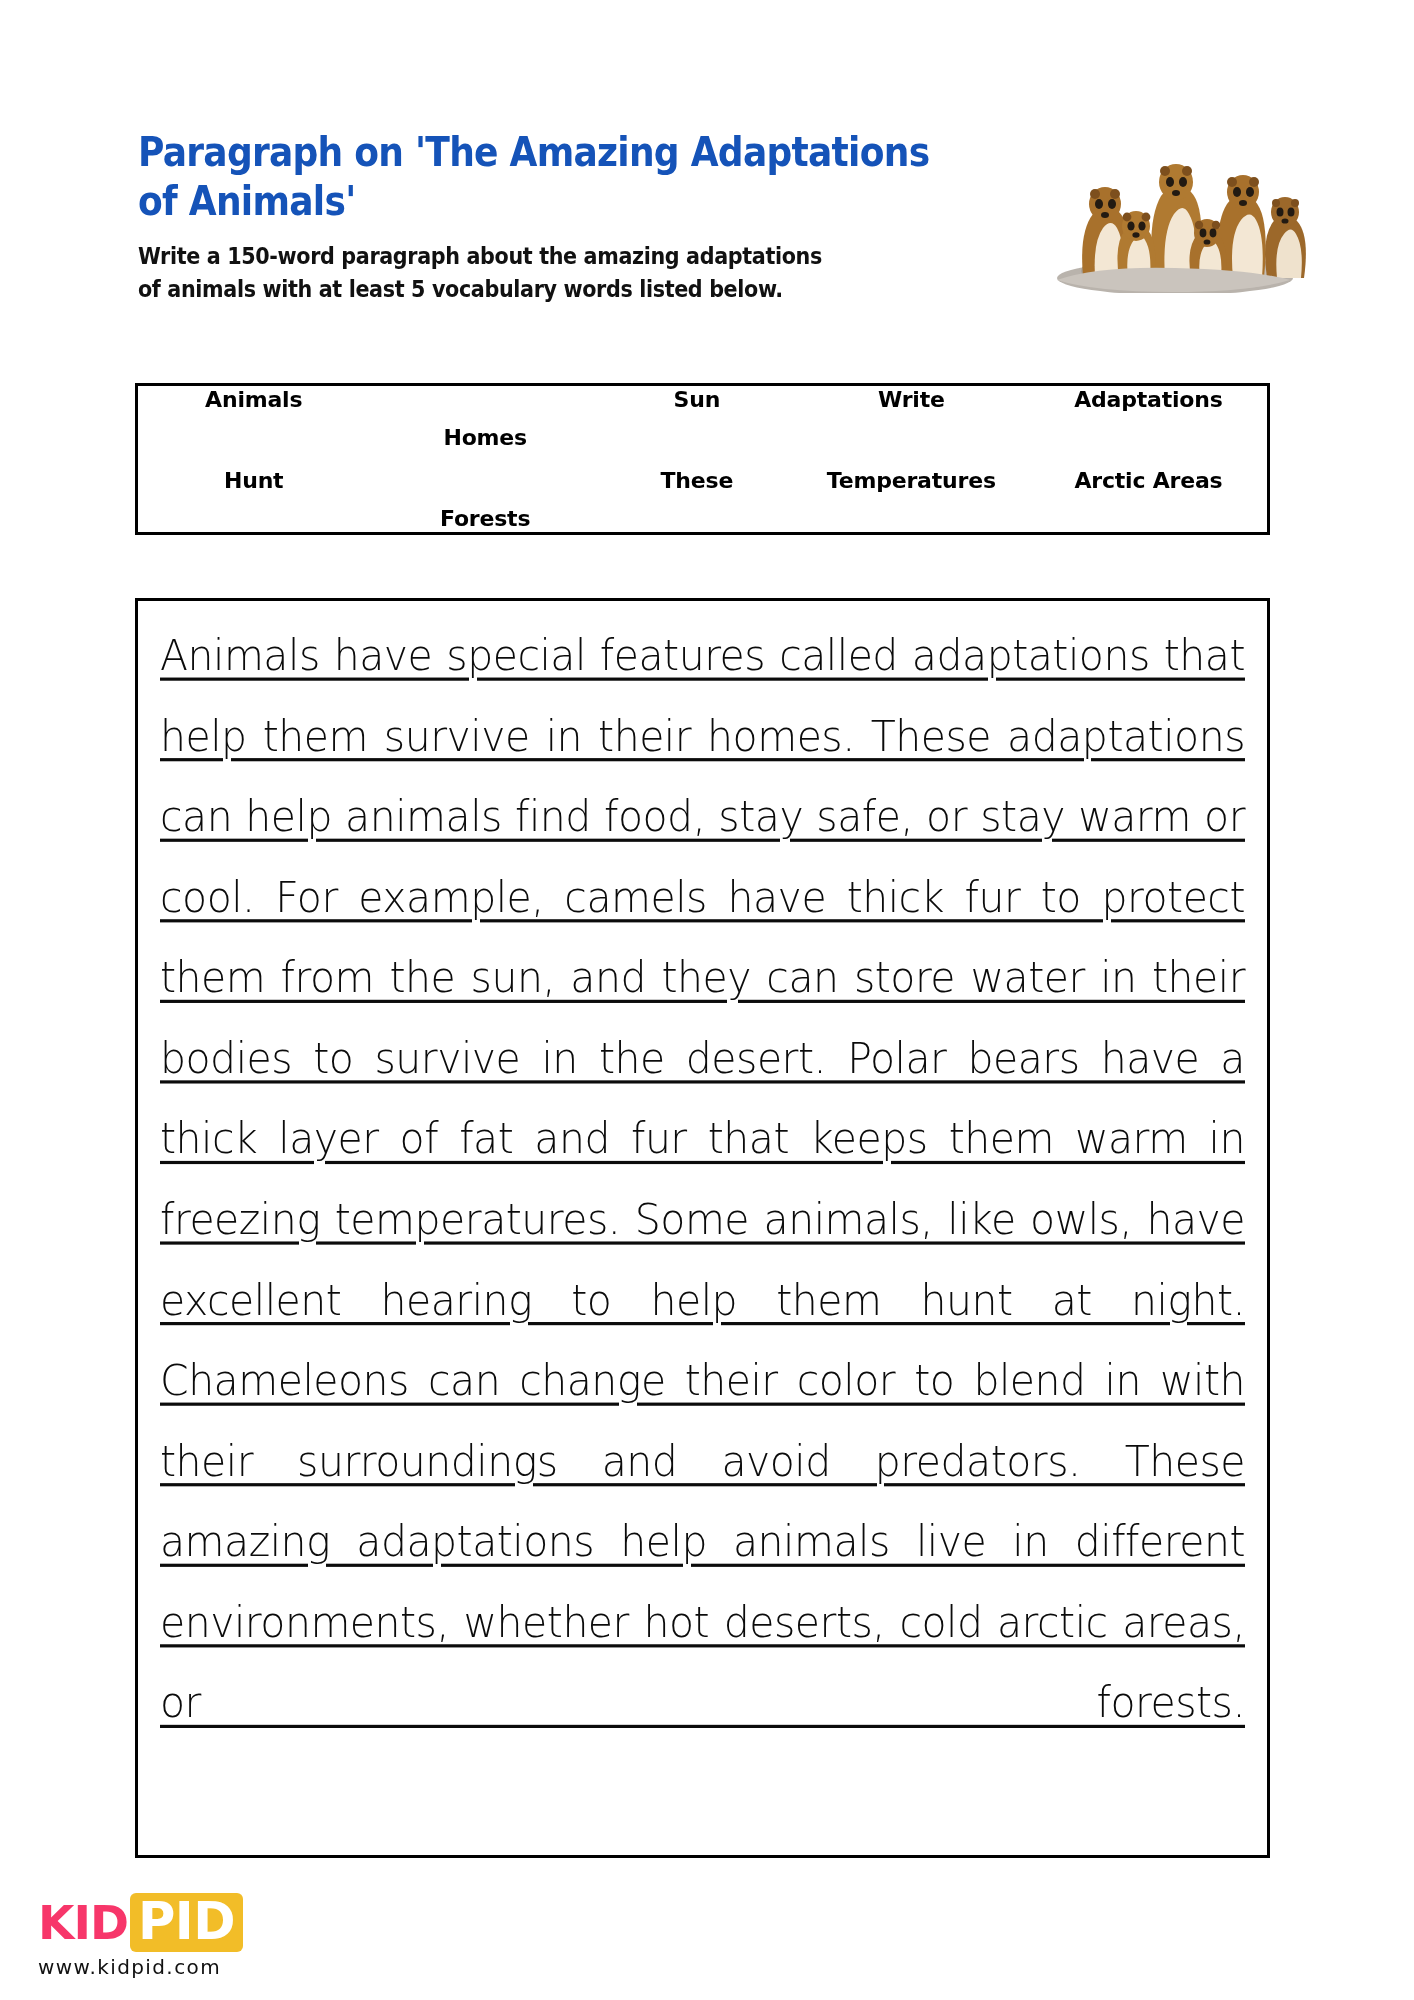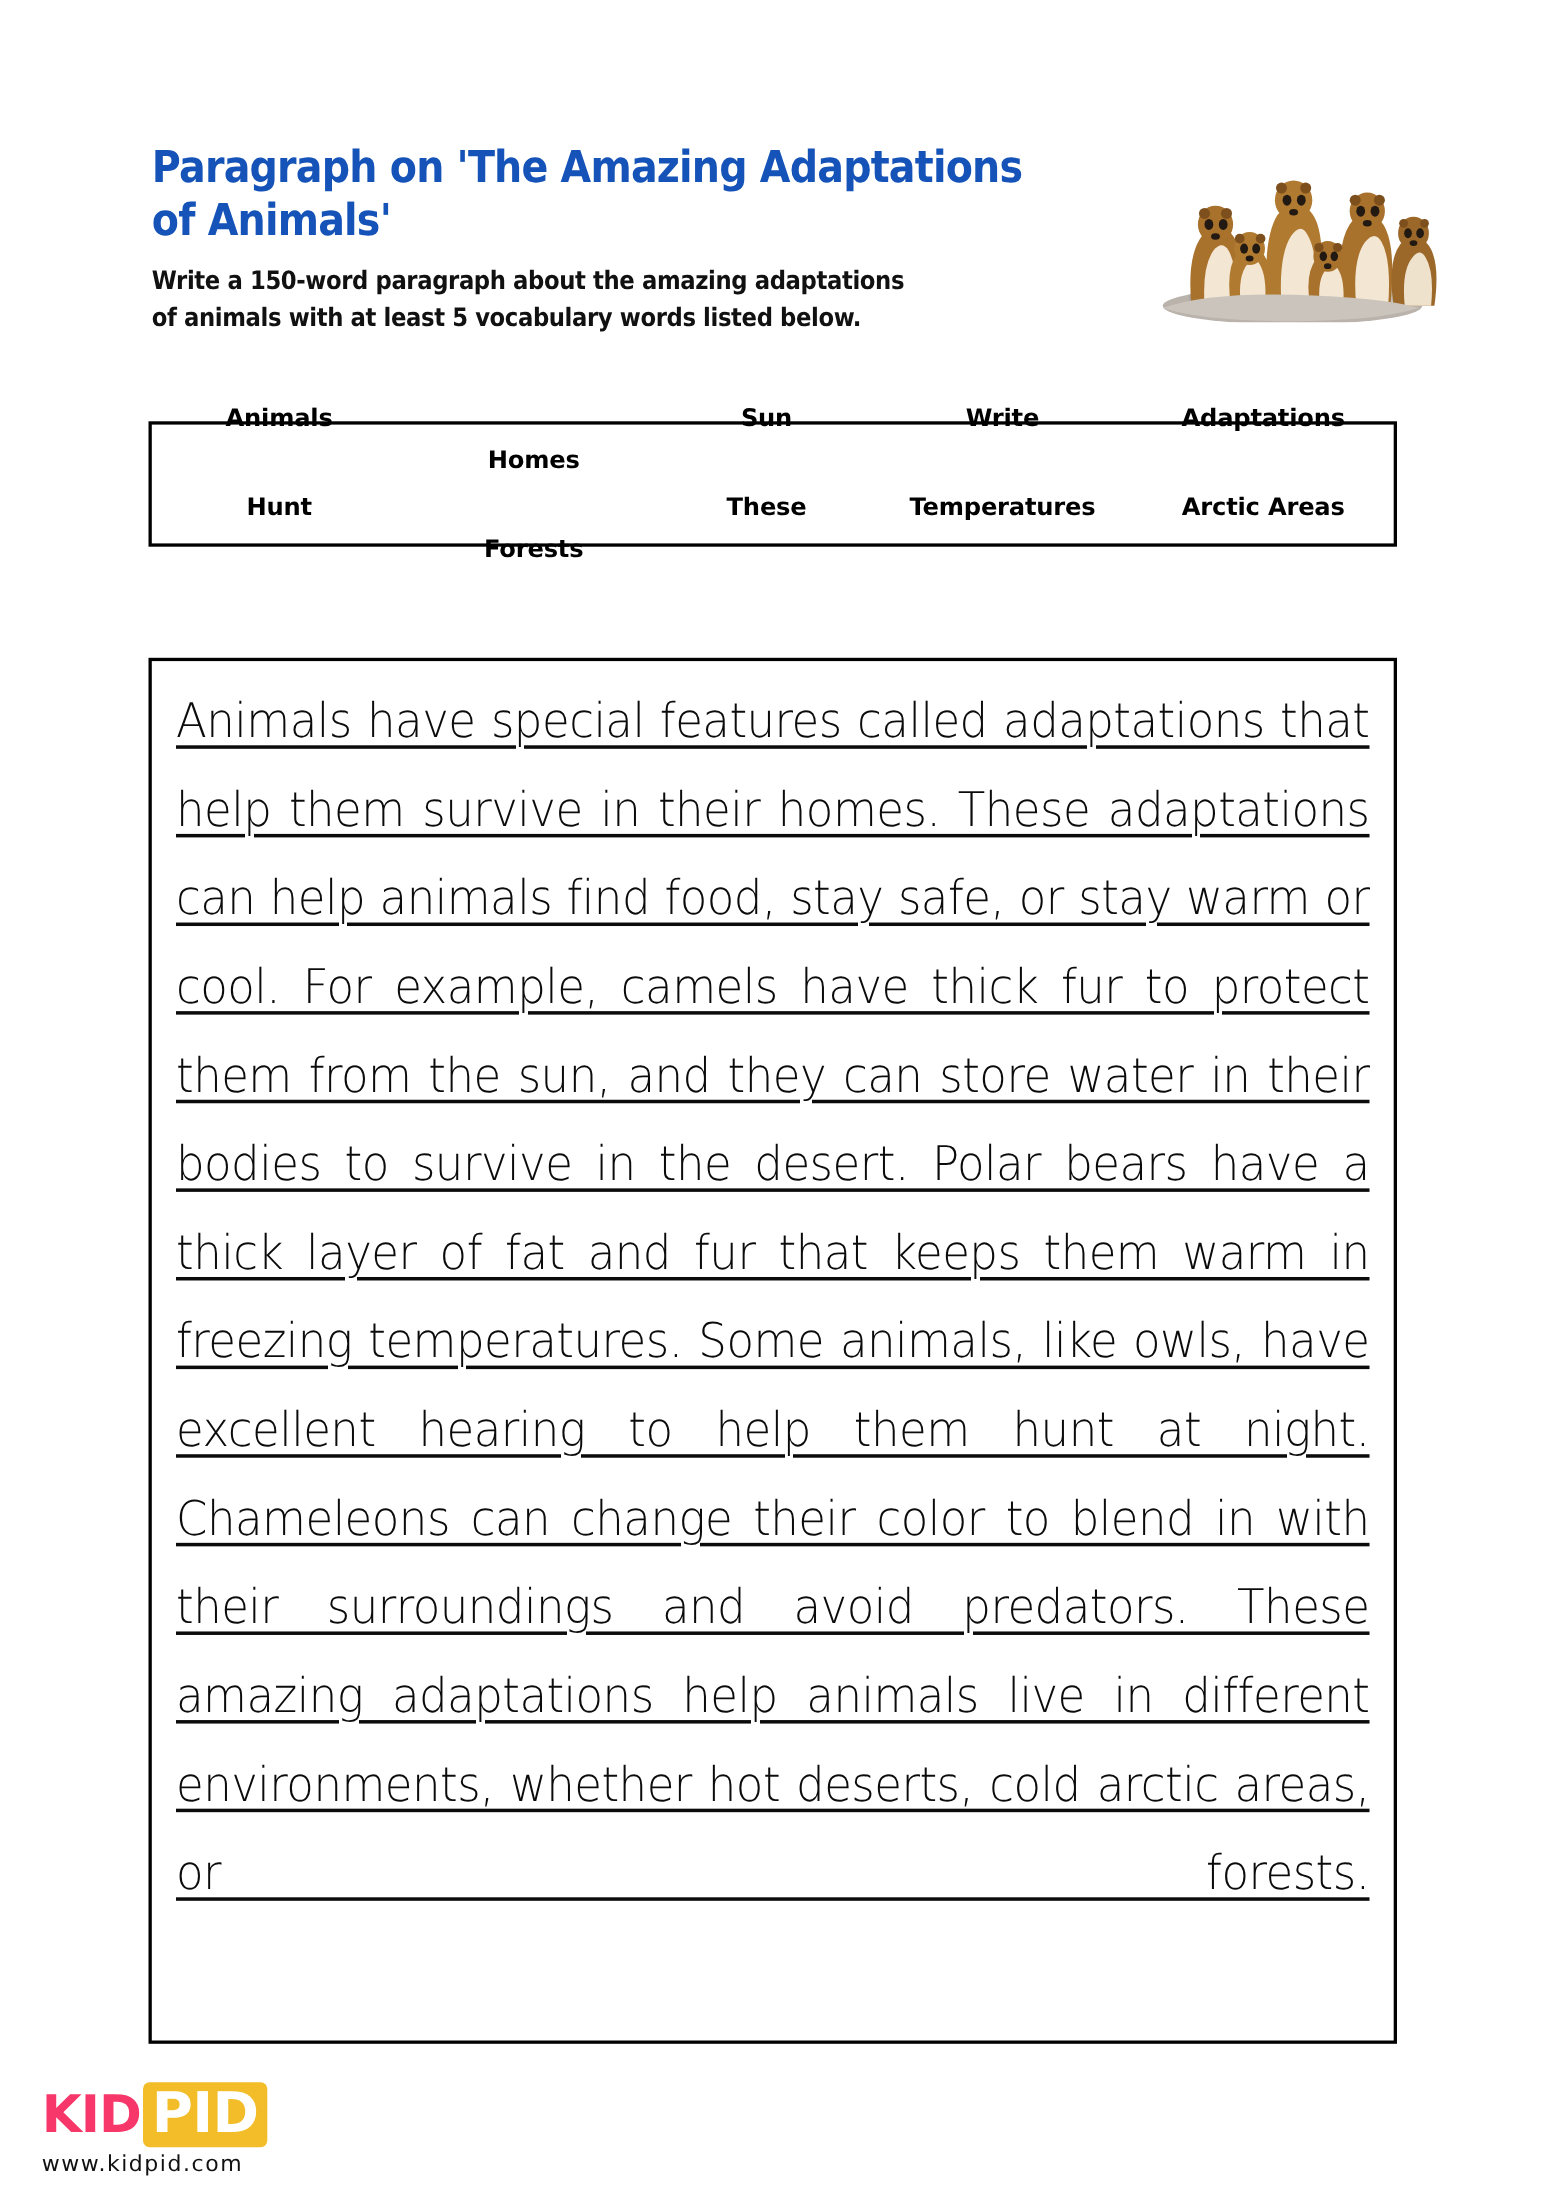--- a/index.html
+++ b/index.html
@@ -62,21 +62,21 @@
     width: 275px;
     height: 165px;
   }
 
   
   .vocab-box {
     position: absolute;
     left: 135px;
     top: 383px;
     width: 1135px;
-    height: 114px;
+    height: 152px;
     border: 3px solid #000000;
     box-sizing: border-box;
     display: flex;
     flex-direction: column;
     justify-content: center;
   }
   .vocab-row {
     display: flex;
     width: 100%;
     padding: 9px 0;

